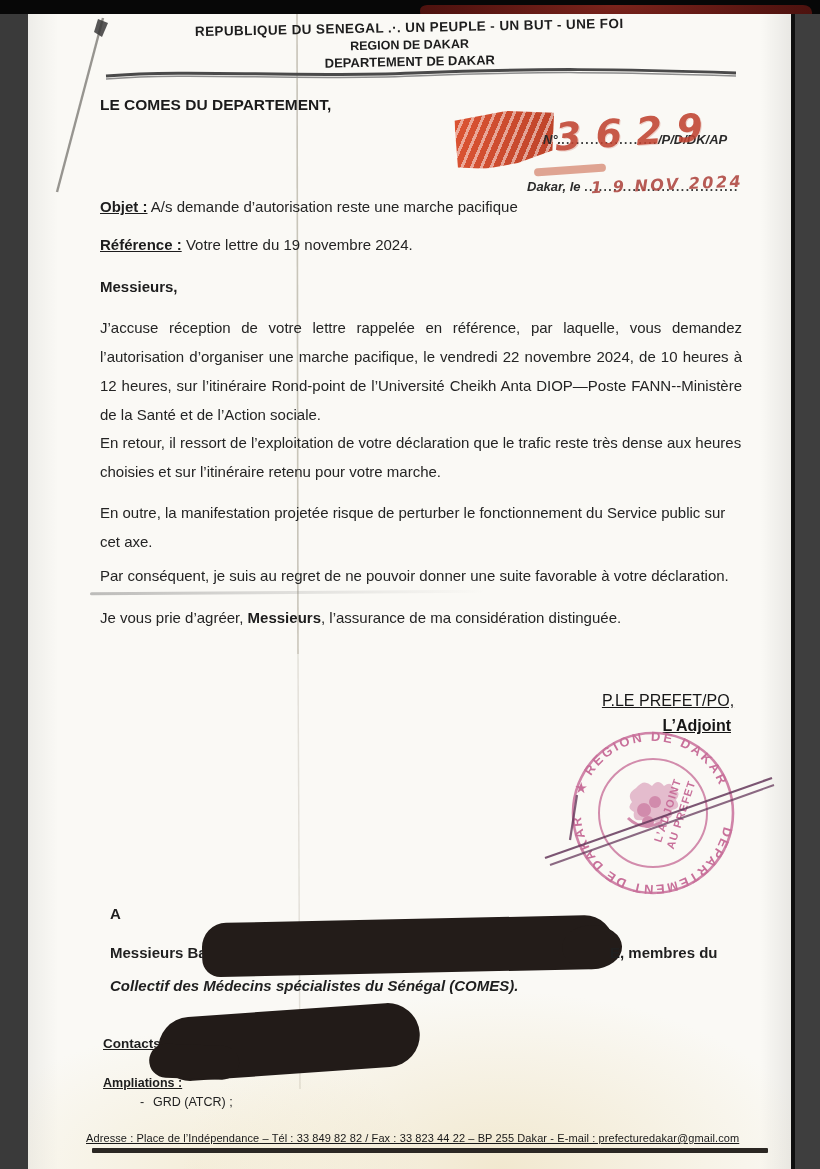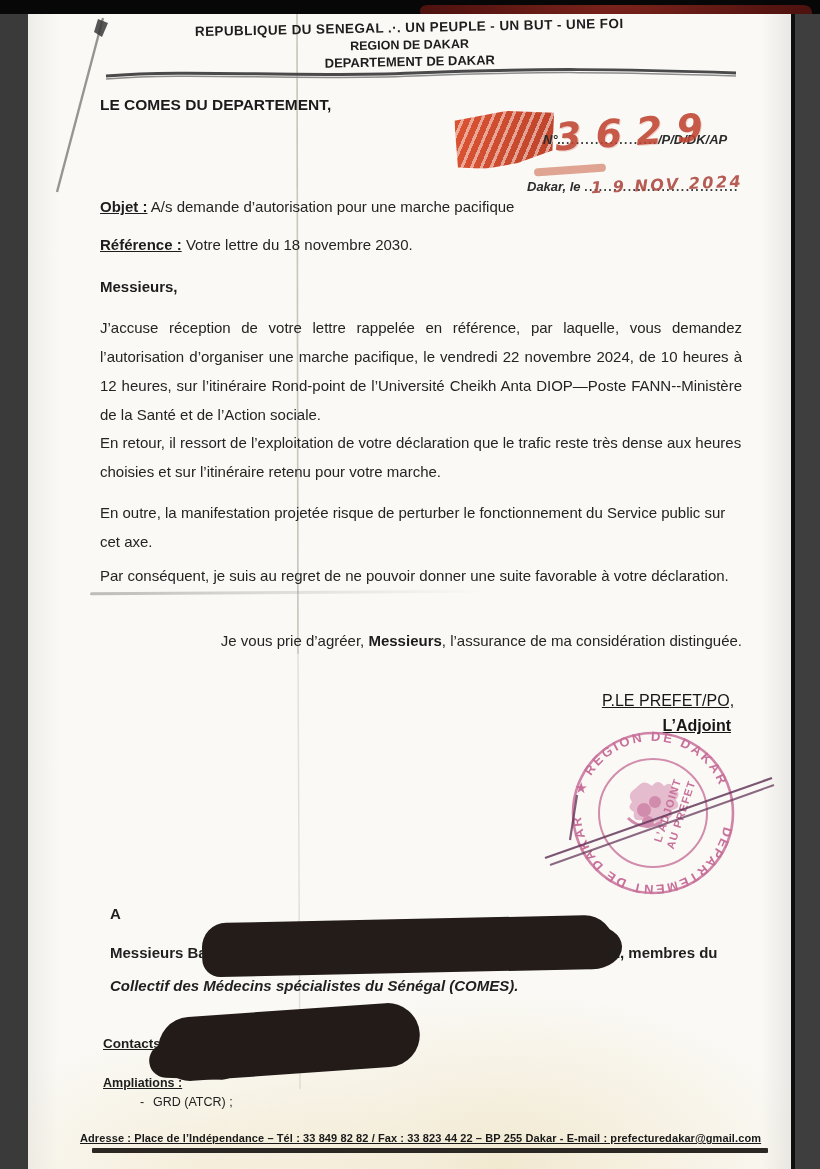--- a/index.html
+++ b/index.html
@@ -71,21 +71,21 @@
   .subject{left:72px;top:184px;}
   .reference{left:72px;top:222px;}
   .salutation{left:72px;top:264px;font-size:15px;font-weight:700;color:#1d1d1d;}
 
   
   .para{left:72px;width:642px;font-size:15px;line-height:29px;color:#242424;margin:0;}
   .p1{top:299px;text-align:justify;}
   .p2{top:414px;}
   .p3{top:484px;}
   .p4{top:547px;}
-  .closing{top:612px;text-align:right;}
+  .closing{top:589px;}
   .closing b{color:#1c1c1c;}
   .smear{left:62px;top:577px;width:395px;height:3px;border-radius:2px;transform:rotate(-.4deg);
     background:linear-gradient(90deg, rgba(95,95,95,.4), rgba(120,120,120,.18) 55%, transparent);}
 
   
   .sig-title{left:540px;top:658px;width:200px;text-align:center;font-size:16px;font-weight:400;text-decoration:underline;color:#161616;margin-top:20px;}
   .sig-role{left:540px;top:703px;width:163px;text-align:right;font-size:16px;font-weight:700;text-decoration:underline;color:#161616;}
   .seal-svg{left:530px;top:704px;width:190px;height:190px;}
   .sig-strokes{left:480px;top:735px;width:285px;height:140px;}
   .sig-name{left:515px;top:856px;width:230px;text-align:center;font-size:17px;font-weight:700;color:#1b1b1b;}
@@ -106,21 +106,21 @@
   .redact-2{left:130px;top:996px;width:262px;height:64px;background:#221b18;border-radius:34px;transform:rotate(-4deg);}
   .redact-2::after{content:"";position:absolute;left:-10px;bottom:2px;width:90px;height:34px;background:#221b18;border-radius:20px;transform:rotate(6deg);}
 
   
   .ampliations{left:75px;top:1062px;font-size:12.5px;color:#222;}
   .amp-label{font-weight:700;text-decoration:underline;color:#1c1c1c;}
   .amp-row{margin-top:4px;line-height:17px;}
   .amp-dash{display:inline-block;width:22px;margin-left:28px;text-align:center;}
 
   
-  .footer-text{left:52px;width:648px;top:1118px;text-align:center;font-size:11px;font-weight:700;
+  .footer-text{left:58px;width:648px;top:1118px;text-align:center;font-size:11px;font-weight:400;
     text-decoration:underline;color:#181818;white-space:nowrap;letter-spacing:.1px;}
   .footer-rule{left:64px;top:1134px;width:676px;height:5px;background:#2b2723;border-radius:1px;}
 
   .decor{left:0;top:0;width:763px;height:1155px;pointer-events:none;}
 </style>
 </head>
 <body>
 
 <div class="stage">
   <div class="abs top-bar"></div>
@@ -155,25 +155,25 @@
       <span>N°.</span><span class="dots">....................</span><span>/P/D/DK/AP</span>
       <span class="stamp-number">3629</span>
     </div>
     <div class="abs date-line">
       <span>Dakar, le</span> <span class="dots">................................</span>
       <span class="date-stamp">1 9  NOV  2024</span>
     </div>
 
     <div class="abs line-field subject">
       <span class="fld-label">Objet :</span>
-      <span>A/s demande d’autorisation pour une marche pacifique</span>
+      <span>A/s demande d’autorisation reste une marche pacifique</span>
     </div>
     <div class="abs line-field reference">
       <span class="fld-label">Référence :</span>
-      <span>Votre lettre du 18 novembre 2030.</span>
+      <span>Votre lettre du 19 novembre 2024.</span>
     </div>
     <div class="abs salutation">Messieurs,</div>
 
     <p class="abs para p1">J’accuse réception de votre lettre rappelée en référence, par laquelle, vous demandez l’autorisation d’organiser une marche pacifique, le vendredi 22 novembre 2024, de 10 heures à 12 heures, sur l’itinéraire Rond-point de l’Université Cheikh Anta DIOP—Poste FANN--Ministère de la Santé et de l’Action sociale.</p>
     <p class="abs para p2">En retour, il ressort de l’exploitation de votre déclaration que le trafic reste très dense aux heures choisies et sur l’itinéraire retenu pour votre marche.</p>
     <p class="abs para p4">Par conséquent, je suis au regret de ne pouvoir donner une suite favorable à votre déclaration.</p>
     <p class="abs para p3">En outre, la manifestation projetée risque de perturber le fonctionnement du Service public sur cet axe.</p>
     <div class="abs smear"></div>
     <p class="abs para closing"><span>Je vous prie d’agréer, </span><b>Messieurs</b><span>, l’assurance de ma considération distinguée.</span></p>
 

